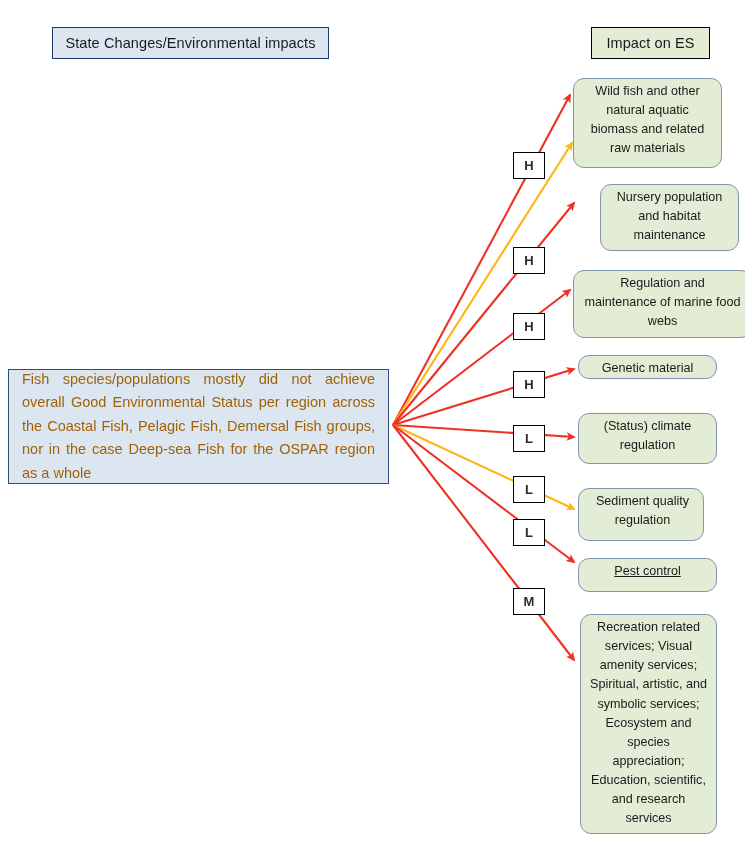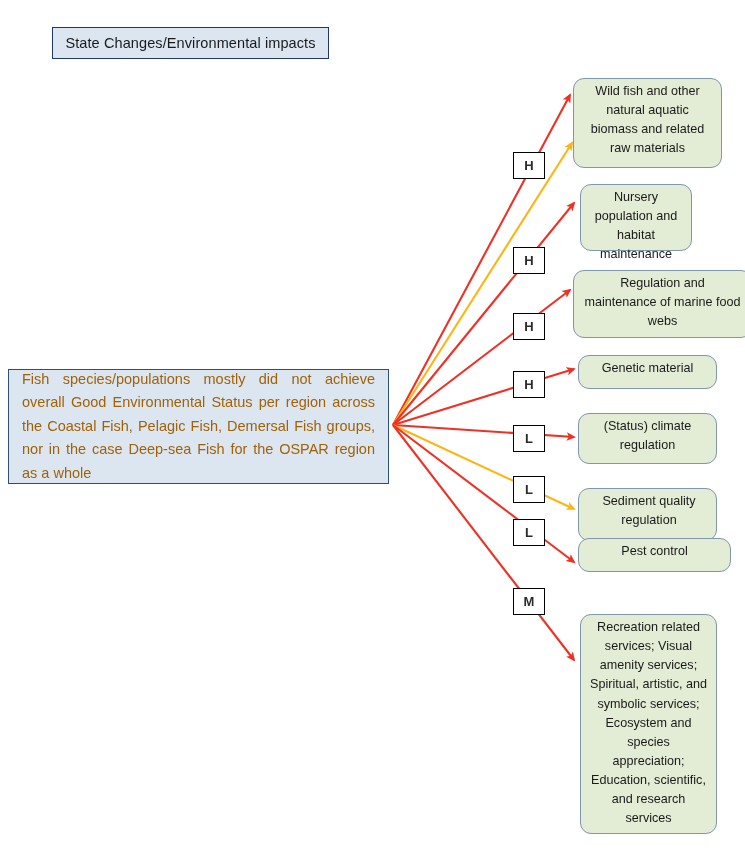--- a/index.html
+++ b/index.html
@@ -138,20 +138,23 @@
       <line x1="393" y1="425" x2="574" y2="437" stroke="#ee3124" stroke-width="2.1" marker-end="url(#mk0)"></line>
       <line x1="393" y1="425" x2="574" y2="509" stroke="#ffb511" stroke-width="2.1" marker-end="url(#mk1)"></line>
       <line x1="393" y1="425" x2="574" y2="562" stroke="#ee3124" stroke-width="2.1" marker-end="url(#mk0)"></line>
       <line x1="393" y1="425" x2="574" y2="660" stroke="#ee3124" stroke-width="2.1" marker-end="url(#mk0)"></line>
     </svg>
 
   <div class="hdr" id="hdr-left">
     <span>State Changes/Environmental impacts</span>
   </div>
 
+  <div class="hdr" id="hdr-right">
+    <span>Impact on ES</span>
+  </div>
 
   <div id="source-box">
     <div id="source-text">Fish species/populations mostly did not achieve overall Good Environmental Status per region across the Coastal Fish, Pelagic Fish, Demersal Fish groups, nor in the case Deep-sea Fish for the OSPAR region as a whole</div>
   </div>
 
   <div id="dynamic">
       <div class="mag" style="left: 513px; top: 152px;">
         <span>H</span>
       </div>
       <div class="mag" style="left: 513px; top: 247px;">
@@ -171,36 +174,36 @@
       </div>
       <div class="mag" style="left: 513px; top: 519px;">
         <span>L</span>
       </div>
       <div class="mag" style="left: 513px; top: 588px;">
         <span>M</span>
       </div>
       <div class="es" style="left: 573px; top: 78px; width: 149px; height: 90px;">
         <span>Wild fish and other natural aquatic biomass and related raw materials</span>
       </div>
-      <div class="es" style="left: 580px; top: 184px; width: 112px; height: 67px; padding-left: 9px;">
+      <div class="es" style="left: 600px; top: 184px; width: 139px; height: 67px; padding-left: 9px;">
         <span>Nursery population and habitat maintenance</span>
       </div>
       <div class="es" style="left: 573px; top: 270px; width: 179px; height: 68px;">
         <span>Regulation and maintenance of marine food webs</span>
       </div>
-      <div class="es" style="left: 578px; top: 355px; width: 139px; height: 34px;">
+      <div class="es" style="left: 578px; top: 355px; width: 139px; height: 24px;">
         <span>Genetic material</span>
       </div>
       <div class="es" style="left: 578px; top: 413px; width: 139px; height: 51px;">
         <span>(Status) climate regulation</span>
       </div>
-      <div class="es" style="left: 578px; top: 488px; width: 139px; height: 53px; padding-left: 12px;">
+      <div class="es" style="left: 578px; top: 488px; width: 126px; height: 53px; padding-left: 12px;">
         <span>Sediment quality regulation</span>
       </div>
-      <div class="es" style="left: 578px; top: 538px; width: 153px; height: 34px;">
+      <div class="es" style="left: 578px; top: 558px; width: 139px; height: 34px; text-decoration: underline;">
         <span>Pest control</span>
       </div>
       <div class="es" style="left: 580px; top: 614px; width: 137px; height: 220px;">
         <span>Recreation related services; Visual amenity services; Spiritual, artistic, and symbolic services; Ecosystem and species appreciation; Education, scientific, and research services</span>
       </div>
     </div>
 
 </div>
 
 </body></html>

